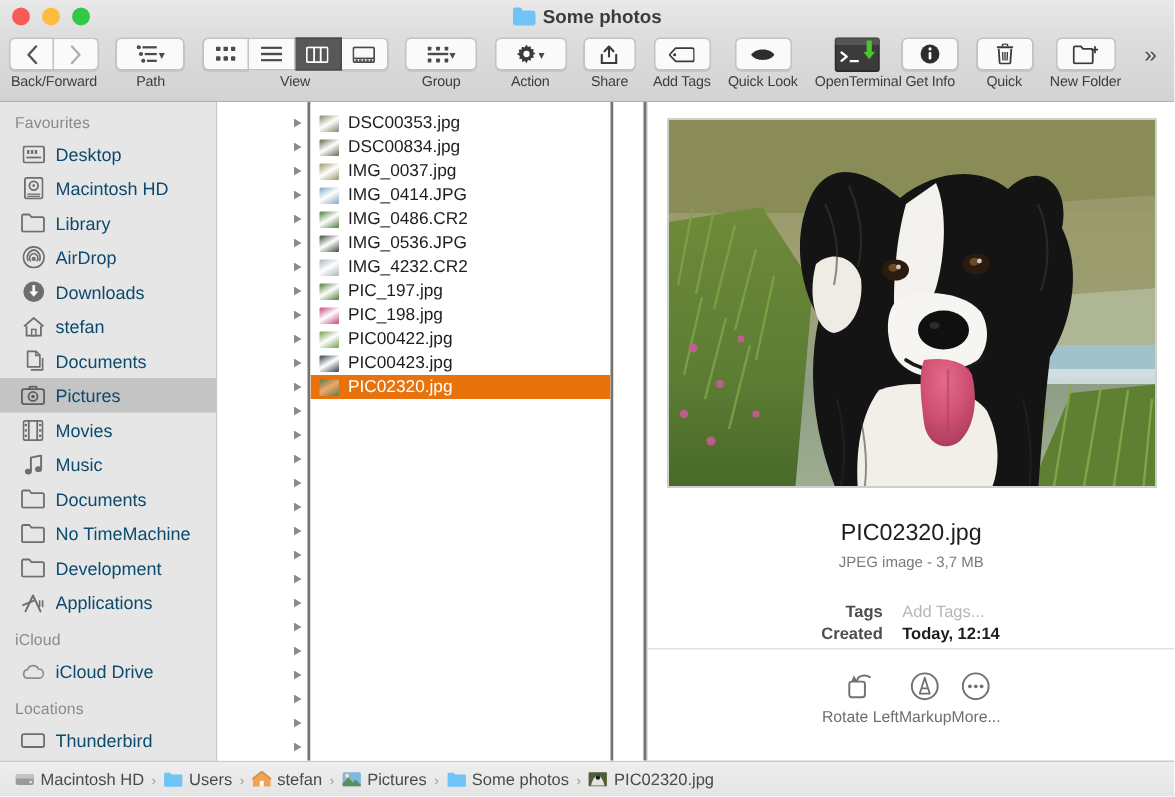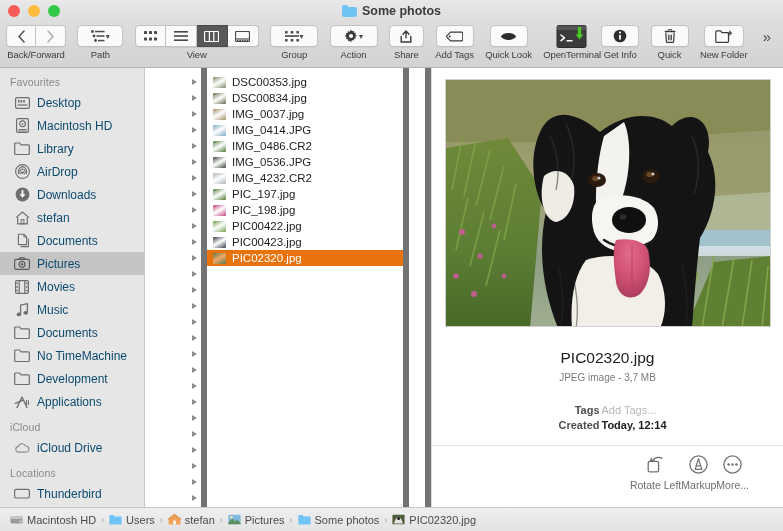--- a/index.html
+++ b/index.html
@@ -92,21 +92,21 @@
     height:23px; display:flex; align-items:center; gap:7px;
     padding-left:14px; font-size:12px; color:#0c4a6e;
     position:relative;
   }
   .sb-item.selected { background:#c4c4c4; }
   .sb-ico { width:16px; height:16px; flex:0 0 16px; display:flex; align-items:center; justify-content:center; }
   .sb-label { white-space:nowrap; overflow:hidden; text-overflow:ellipsis; }
 
   
   .browser { flex:1; display:flex; min-width:0; background:#fff; position:relative; }
-  .col { height:100%; background:#fff; border-right:6px solid #737373; position:relative; overflow:hidden; }
+  .col { height:100%; background:#fff; border-right:2px solid #737373; position:relative; overflow:hidden; }
   .col-prev { width:62px; flex:0 0 62px; }
   .col-files { width:202px; flex:0 0 202px; }
   .col-empty { flex:1; }
 
   .prev-rows { padding-top:6px; }
   .prev-row { height:16px; display:flex; align-items:center; justify-content:flex-end; padding-right:4px; }
   .tri { width:0; height:0; border-left:5px solid #8c8c8c; border-top:3.6px solid transparent; border-bottom:3.6px solid transparent; }
 
   .file-rows { padding-top:6px; }
   .file-row {
@@ -125,27 +125,27 @@
   }
   .pv-image {
     width:326px; height:248px;
     border:1px solid #d0d0d0;
     background:#8fa37a; overflow:hidden; position:relative;
   }
   .pv-name { margin-top:22px; font-size:15.5px; color:#1d1d1d; }
   .pv-kind { margin-top:5px; font-size:10px; color:#7a7a7a; }
   .pv-meta { margin-top:21px; width:100%; padding:0 30px; }
   .pv-mrow { display:flex; font-size:11px; margin-bottom:3px; }
-  .pv-key { width:calc(50% - 6px); text-align:right; padding-right:2px; color:#4d4d4d; font-weight:bold; }
+  .pv-key { width:calc(50% - 6px); text-align:right; padding-right:13px; color:#4d4d4d; font-weight:bold; }
   .pv-val { flex:1; text-align:left; color:#1d1d1d; font-weight:bold; }
   .pv-val.ph { color:#b6b6b6; font-weight:normal; }
   .pv-actions {
-    margin-top:auto; width:100%; height:62px;
+    margin-top:auto; width:100%; height:75px;
     border-top:1px solid #e2e2e2;
-    display:flex; align-items:center; justify-content:flex-end;
+    display:flex; align-items:center; justify-content:center;
     padding:0 34px 8px 34px;
   }
   .pv-act { display:flex; flex-direction:column; align-items:center; gap:5px; }
   .pv-act-label { font-size:10.5px; color:#6d6d6d; }
 
   
   .pathbar {
     height:24px; flex:0 0 24px;
     background:linear-gradient(180deg,#eeeeee 0%,#e4e4e4 100%);
     border-top:1px solid #c9c9c9;

